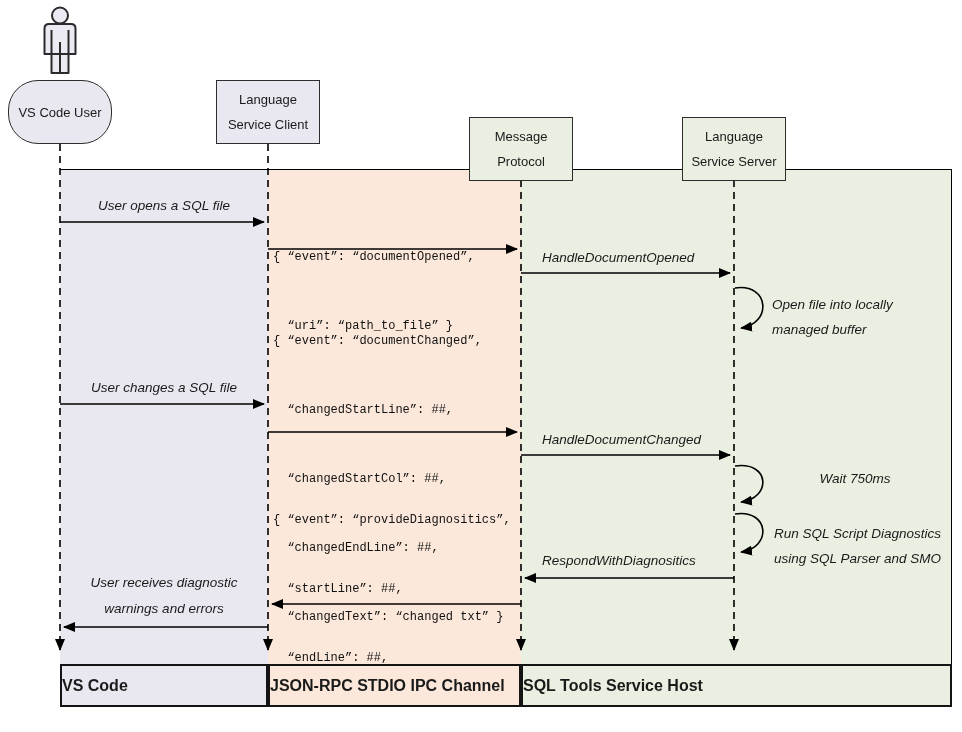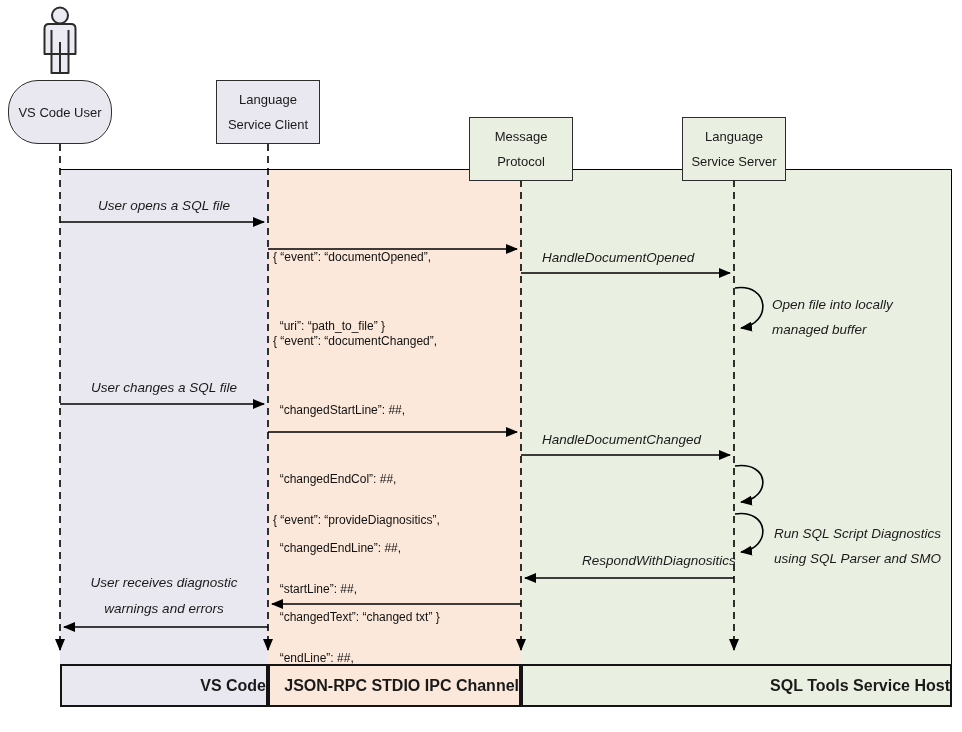--- a/index.html
+++ b/index.html
@@ -22,37 +22,37 @@
           font-size:13px; line-height:25px; text-align:center; }
   .hbox.lavender { background:var(--lavender); }
   .hbox.green    { background:var(--green);margin-top:37px; }
   #hb-user     { left:8px;border-radius:30px; }
   #hb-client   { left:216px; }
   #hb-protocol { left:469px; }
   #hb-server   { left:682px; }
 
   
   .fbox { position:absolute; top:664px; height:43px; border:2px solid #141414;
-          display:flex; align-items:center; justify-content:flex-end; font-weight:bold; font-size:16px; }
+          display:flex; align-items:center; justify-content:flex-start; font-weight:bold; font-size:16px; }
   #fb-vscode { left:60px;  width:208px; background:var(--lavender); }
   #fb-ipc    { left:268px; width:253px; background:var(--peach); }
   #fb-host   { left:521px; width:431px; background:var(--green); }
 
   
   .msg-label { position:absolute; font-style:italic; font-size:13.5px; white-space:nowrap; }
   .centered  { text-align:center; white-space:normal; }
   #lbl-user-opens    { left:60px;  width:208px; top:198px; }
   #lbl-user-changes  { left:60px;  width:208px; top:380px; }
   #lbl-user-receives { left:60px;  width:208px; top:570px; line-height:26px; }
   #lbl-handle-opened  { left:542px; top:250px; }
   #lbl-handle-changed { left:542px; top:432px; }
-  #lbl-respond-diag   { left:542px; top:553px;margin-left:40px; }
+  #lbl-respond-diag   { left:542px; top:553px; }
 
   
-  .payload { position:absolute; left:273px; font-family:Liberation Sans, sans-serif;
+  .payload { position:absolute; left:273px; font-family:Liberation Mono, monospace;
              font-size:12px; line-height:23px; white-space:pre; color:#111; }
   #payload-opened  { top:200px; }
   #payload-changed { top:284px; }
   #payload-diag    { top:463px; }
 
   
   .note { position:absolute; font-style:italic; font-size:13.5px; line-height:25px; white-space:nowrap; }
   #note-open-buffer { left:772px; top:292px; }
   #note-update-wait { left:772px; top:466px; width:166px; text-align:center; white-space:normal; }
   #note-run-diag    { left:774px; top:521px; }
@@ -129,37 +129,38 @@
   <div class="msg-label" id="lbl-handle-changed">HandleDocumentChanged</div>
   <div class="msg-label" id="lbl-respond-diag">RespondWithDiagnositics</div>
 
   <div class="payload" id="payload-opened">
     <div>{ “event”: “documentOpened”,</div>
     <div>  “uri”: “path_to_file” }</div>
   </div>
   <div class="payload" id="payload-changed">
     <div>{ “event”: “documentChanged”,</div>
     <div>  “changedStartLine”: ##,</div>
-    <div>  “changedEndCol”: ##,</div>
+    <div>  “changedStartCol”: ##,</div>
     <div>  “changedEndLine”: ##,</div>
     <div>  “changedText”: “changed txt” }</div>
   </div>
   <div class="payload" id="payload-diag">
     <div>{ “event”: “provideDiagnositics”,</div>
     <div>  “startLine”: ##,</div>
     <div>  “endLine”: ##,</div>
     
     
   </div>
 
   <div class="note" id="note-open-buffer">
     <div>Open file into locally</div>
     <div>managed buffer</div>
   </div>
   <div class="note" id="note-update-wait">
+    <div>Wait 750ms</div>
   </div>
   <div class="note" id="note-run-diag">
     <div>Run SQL Script Diagnostics</div>
     <div>using SQL Parser and SMO</div>
   </div>
 
   <div class="fbox" id="fb-vscode">
     <span>VS Code</span>
   </div>
   <div class="fbox" id="fb-ipc">

